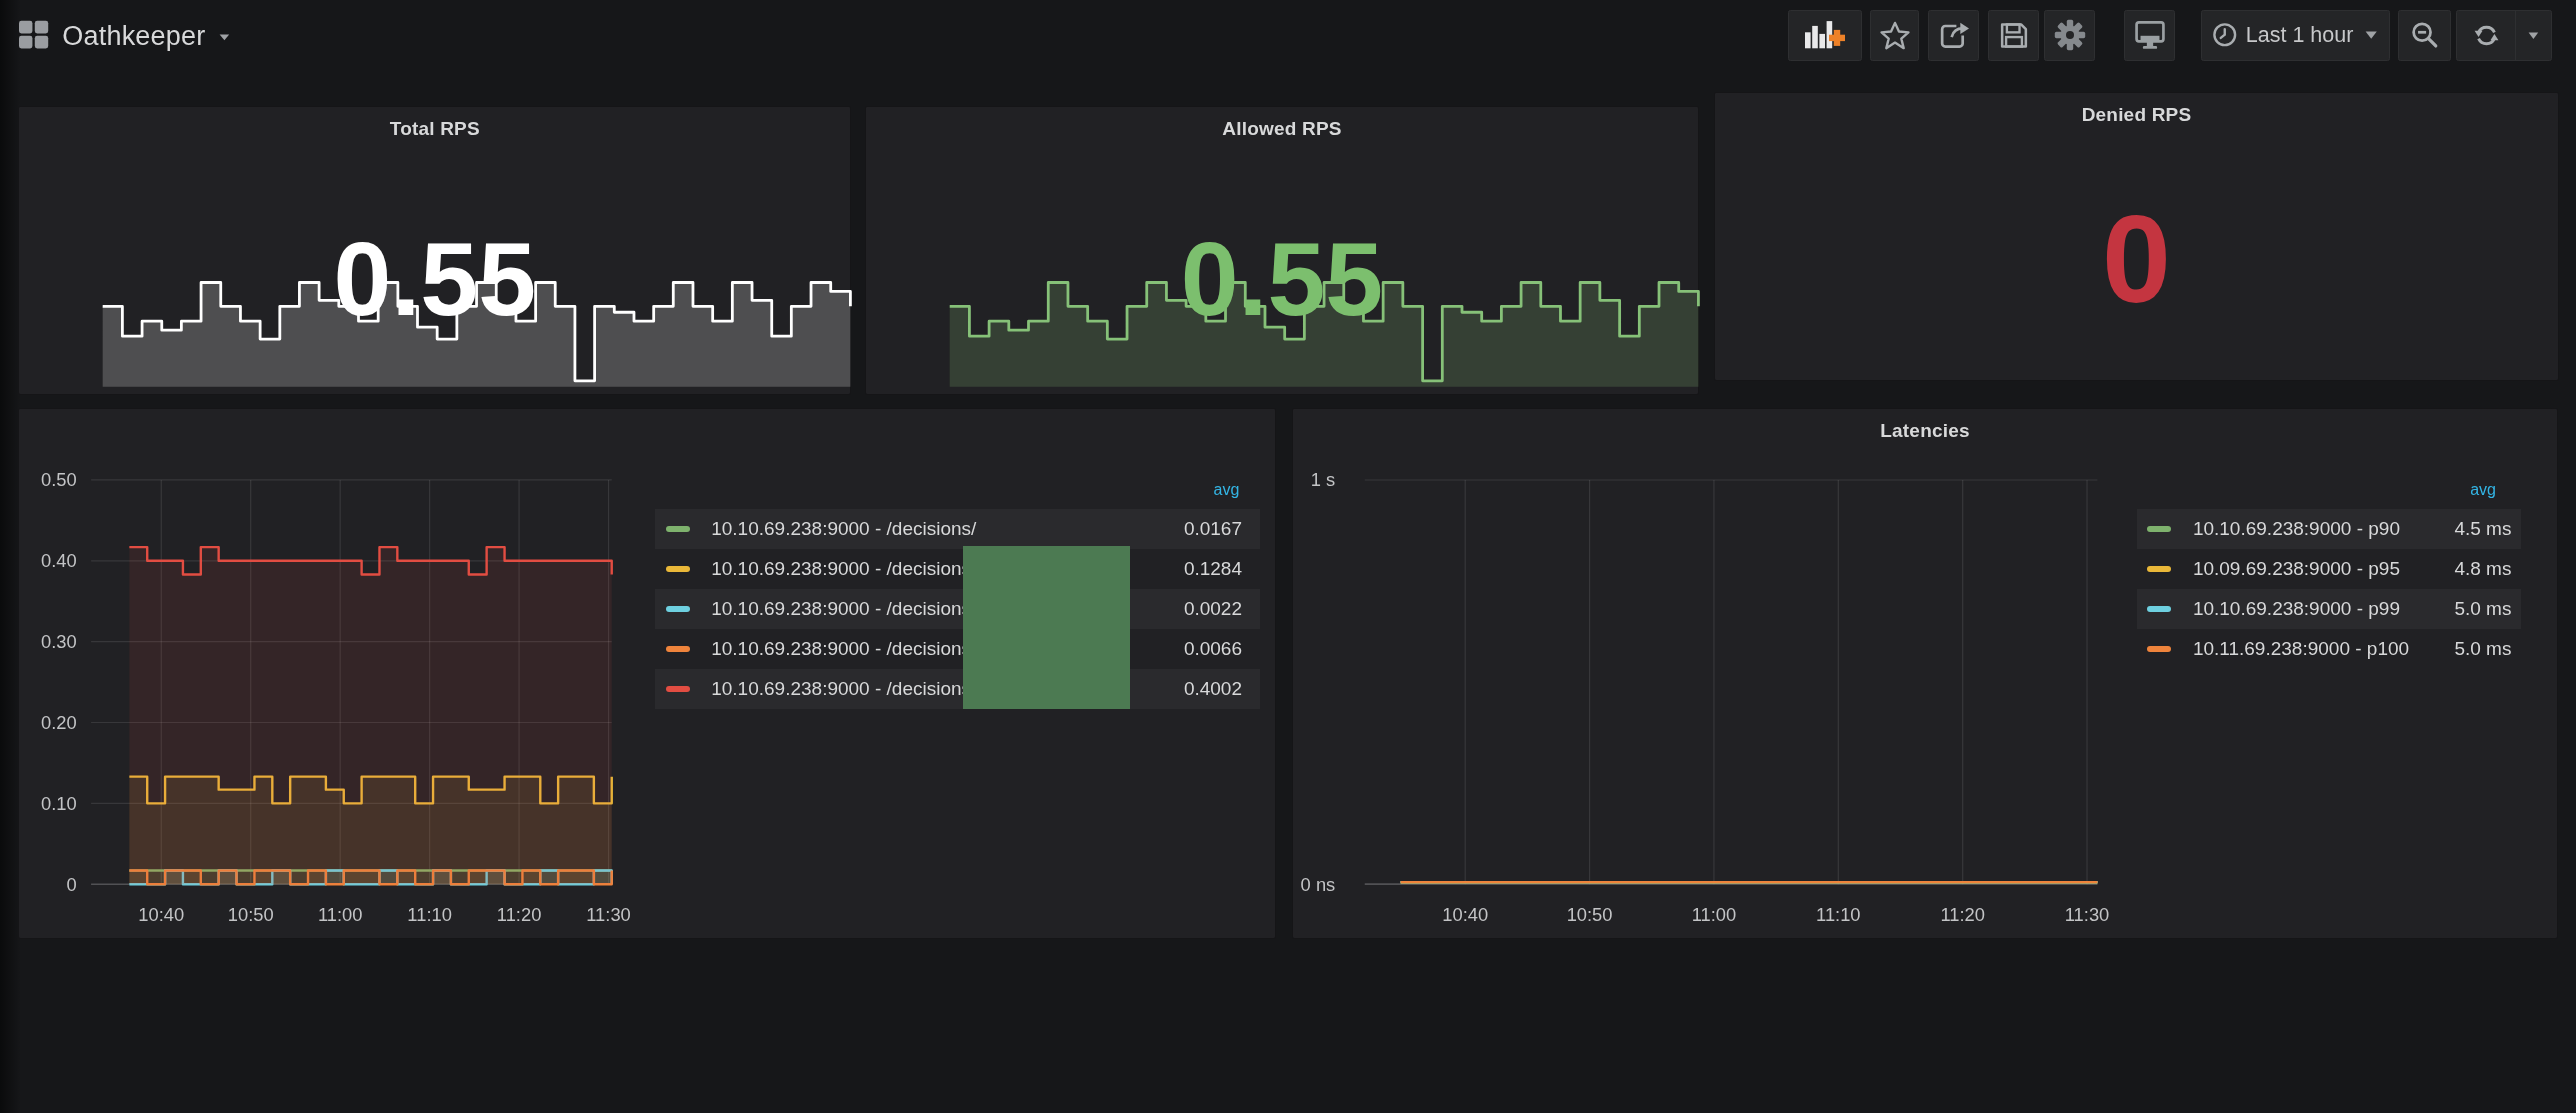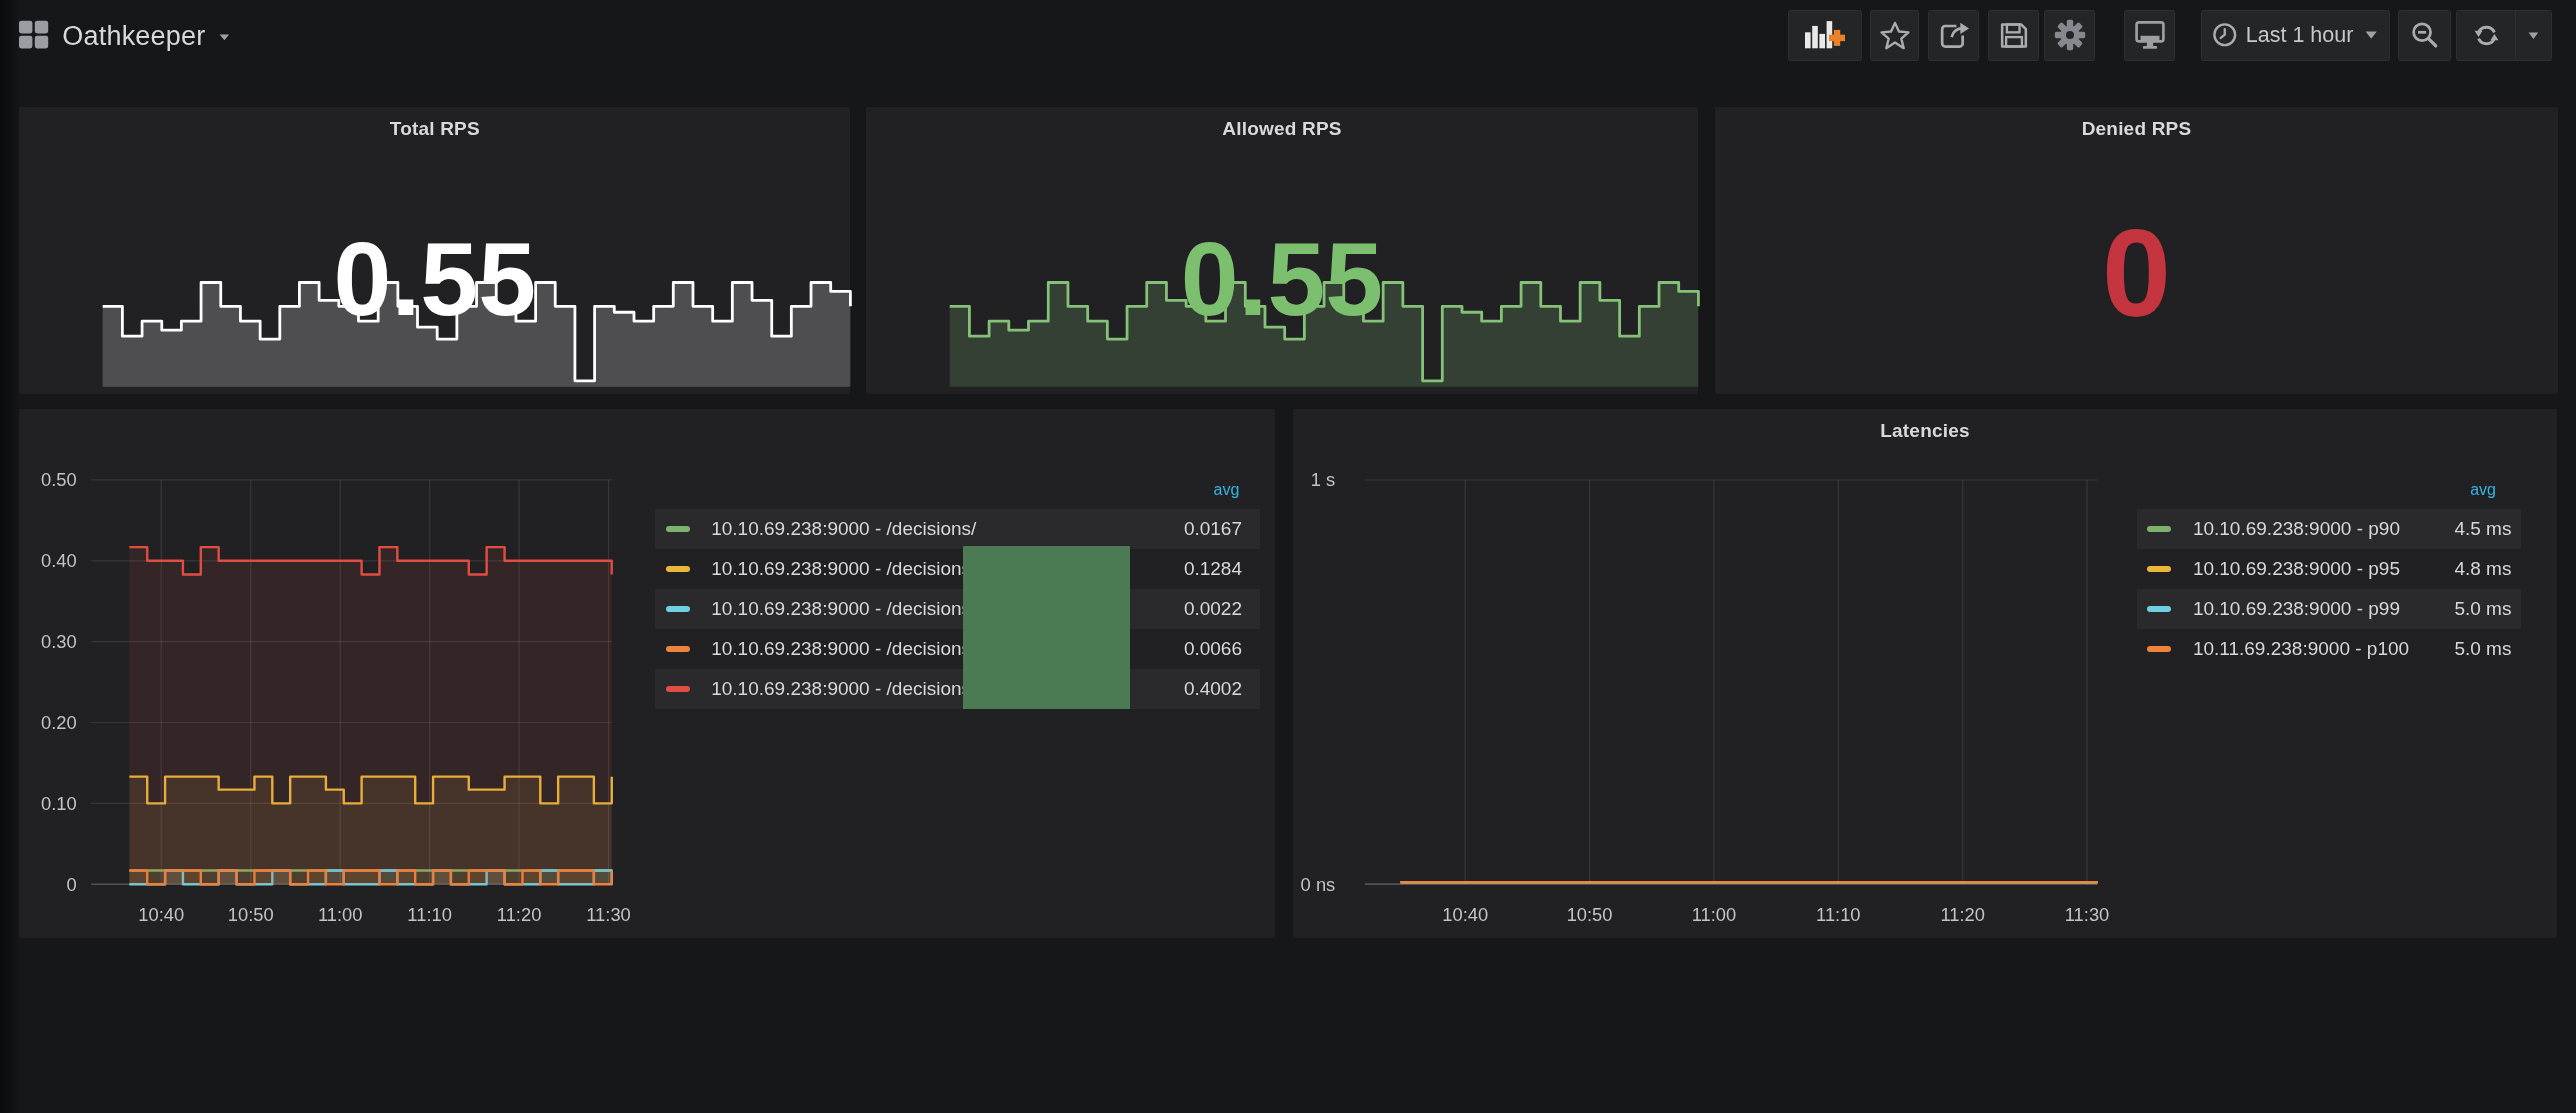--- a/index.html
+++ b/index.html
@@ -187,21 +187,21 @@
 
   <section class="panel" style="left:865px;top:106px;width:834px;height:289px;">
     <div class="panel-title">Allowed RPS</div>
     <svg id="spark-allowed" class="spark" width="834" height="116" viewBox="0 0 1046 145" preserveAspectRatio="none">
         <path d="M105.0 40.4 L129.7 40.4 L129.7 77.7 L154.4 77.7 L154.4 59.0 L179.1 59.0 L179.1 70.2 L203.8 70.2 L203.8 59.0 L228.6 59.0 L228.6 10.6 L253.3 10.6 L253.3 40.4 L278.0 40.4 L278.0 59.0 L302.7 59.0 L302.7 81.4 L327.4 81.4 L327.4 40.4 L352.1 40.4 L352.1 10.6 L376.8 10.6 L376.8 32.9 L401.5 32.9 L401.5 40.4 L426.2 40.4 L426.2 59.0 L450.9 59.0 L450.9 10.6 L475.7 10.6 L475.7 40.4 L500.4 40.4 L500.4 66.5 L525.1 66.5 L525.1 81.4 L549.8 81.4 L549.8 40.4 L574.5 40.4 L574.5 10.6 L599.2 10.6 L599.2 40.4 L623.9 40.4 L623.9 59.0 L648.6 59.0 L648.6 10.6 L673.3 10.6 L673.3 40.4 L698.1 40.4 L698.1 133.5 L722.8 133.5 L722.8 40.4 L747.5 40.4 L747.5 47.8 L772.2 47.8 L772.2 59.0 L796.9 59.0 L796.9 40.4 L821.6 40.4 L821.6 10.6 L846.3 10.6 L846.3 40.4 L871.0 40.4 L871.0 59.0 L895.7 59.0 L895.7 10.6 L920.4 10.6 L920.4 32.9 L945.2 32.9 L945.2 77.7 L969.9 77.7 L969.9 40.4 L994.6 40.4 L994.6 10.6 L1019.3 10.6 L1019.3 21.8 L1044.0 21.8 L1044.0 40.4 L1044 141 L105 141 Z" fill="rgba(126,178,109,0.22)" stroke="none"></path>
         <path d="M105.0 40.4 L129.7 40.4 L129.7 77.7 L154.4 77.7 L154.4 59.0 L179.1 59.0 L179.1 70.2 L203.8 70.2 L203.8 59.0 L228.6 59.0 L228.6 10.6 L253.3 10.6 L253.3 40.4 L278.0 40.4 L278.0 59.0 L302.7 59.0 L302.7 81.4 L327.4 81.4 L327.4 40.4 L352.1 40.4 L352.1 10.6 L376.8 10.6 L376.8 32.9 L401.5 32.9 L401.5 40.4 L426.2 40.4 L426.2 59.0 L450.9 59.0 L450.9 10.6 L475.7 10.6 L475.7 40.4 L500.4 40.4 L500.4 66.5 L525.1 66.5 L525.1 81.4 L549.8 81.4 L549.8 40.4 L574.5 40.4 L574.5 10.6 L599.2 10.6 L599.2 40.4 L623.9 40.4 L623.9 59.0 L648.6 59.0 L648.6 10.6 L673.3 10.6 L673.3 40.4 L698.1 40.4 L698.1 133.5 L722.8 133.5 L722.8 40.4 L747.5 40.4 L747.5 47.8 L772.2 47.8 L772.2 59.0 L796.9 59.0 L796.9 40.4 L821.6 40.4 L821.6 10.6 L846.3 10.6 L846.3 40.4 L871.0 40.4 L871.0 59.0 L895.7 59.0 L895.7 10.6 L920.4 10.6 L920.4 32.9 L945.2 32.9 L945.2 77.7 L969.9 77.7 L969.9 40.4 L994.6 40.4 L994.6 10.6 L1019.3 10.6 L1019.3 21.8 L1044.0 21.8 L1044.0 40.4" fill="none" stroke="#86C178" stroke-width="3.5" stroke-linejoin="round"></path>
       </svg>
     <div class="stat-value" style="top:120px;font-size:104px;color:#7cbf6e;">0.55</div>
   </section>
 
-  <section class="panel" style="left:1714px;top:106px;width:845px;height:289px;">
+  <section class="panel" style="left:1714px;top:92px;width:845px;height:289px;">
     <div class="panel-title">Denied RPS</div>
     <div class="stat-value" style="top:104px;font-size:124px;color:#c43540;">0</div>
   </section>
 
   <section class="panel" style="left:18.3px;top:408px;width:1258px;height:531px;">
     <svg id="rps-chart" class="chart-svg" width="1258" height="531" viewBox="0 0 1577 666">
         <line x1="178" y1="89" x2="178" y2="596" stroke="rgba(255,255,255,0.10)" stroke-width="1.5"></line>
         <text x="178" y="642" text-anchor="middle" class="axis-label">10:40</text>
         <line x1="290.2" y1="89" x2="290.2" y2="596" stroke="rgba(255,255,255,0.10)" stroke-width="1.5"></line>
         <text x="290.2" y="642" text-anchor="middle" class="axis-label">10:50</text>
@@ -292,21 +292,21 @@
       </svg>
     <div class="legend-header" style="right:61px;top:72px;">avg</div>
     <div id="lat-legend" class="legend-rows" style="left:844px;top:100px;width:384px;">
         <div class="legend-row alt" style="padding-left: 10.4px; padding-right: 9.6px;">
           <span class="legend-swatch" style="background: rgb(126, 178, 109);"></span>
           <span class="legend-label" style="margin-left: 21.5px;">10.10.69.238:9000 - p90</span>
           <span class="legend-value">4.5 ms</span>
         </div>
         <div class="legend-row" style="padding-left: 10.4px; padding-right: 9.6px;">
           <span class="legend-swatch" style="background: rgb(234, 184, 57);"></span>
-          <span class="legend-label" style="margin-left: 21.5px;">10.10.69.238:9000 - p95</span>
+          <span class="legend-label" style="margin-left: 21.5px;">10.09.69.238:9000 - p95</span>
           <span class="legend-value">4.8 ms</span>
         </div>
         <div class="legend-row alt" style="padding-left: 10.4px; padding-right: 9.6px;">
           <span class="legend-swatch" style="background: rgb(110, 208, 224);"></span>
           <span class="legend-label" style="margin-left: 21.5px;">10.10.69.238:9000 - p99</span>
           <span class="legend-value">5.0 ms</span>
         </div>
         <div class="legend-row" style="padding-left: 10.4px; padding-right: 9.6px;">
           <span class="legend-swatch" style="background: rgb(239, 132, 60);"></span>
           <span class="legend-label" style="margin-left: 21.5px;">10.11.69.238:9000 - p100</span>

